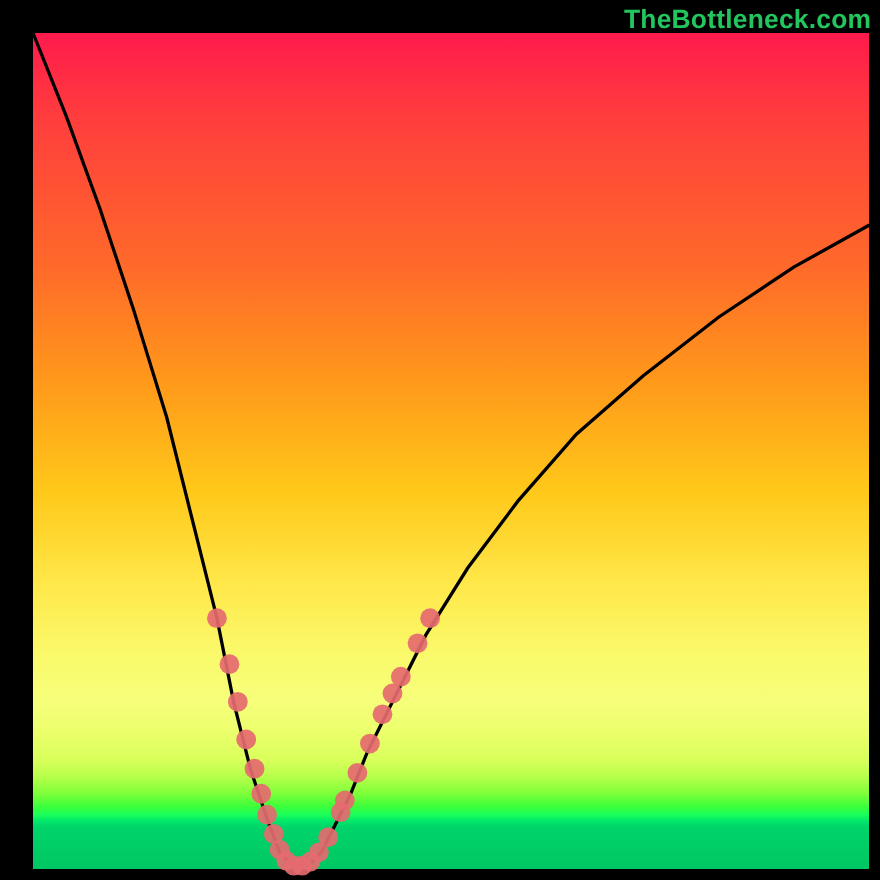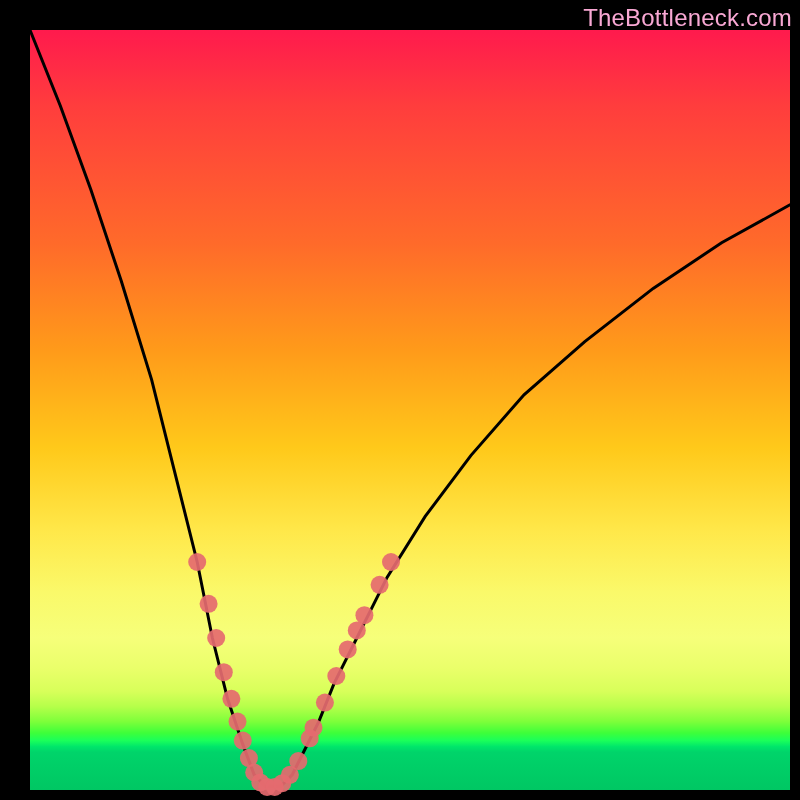--- a/index.html
+++ b/index.html
@@ -42,23 +42,23 @@
       #1aff5a 93.5%,
       #00e66a 94.3%,
       #00d46a 95%,
       #00c763 100%
     );
   }
   .watermark {
     position: absolute;
     top: 4px;
     right: 8px;
-    color: #f9a8d4;
+    color: #22c55e;
     font-size: 24px;
-    font-weight: 400;
+    font-weight: 700;
     letter-spacing: 0.2px;
     user-select: none;
   }
   svg.curve {
     position: absolute;
     left: 0;
     top: 0;
     width: 760px;
     height: 760px;
     overflow: visible;

